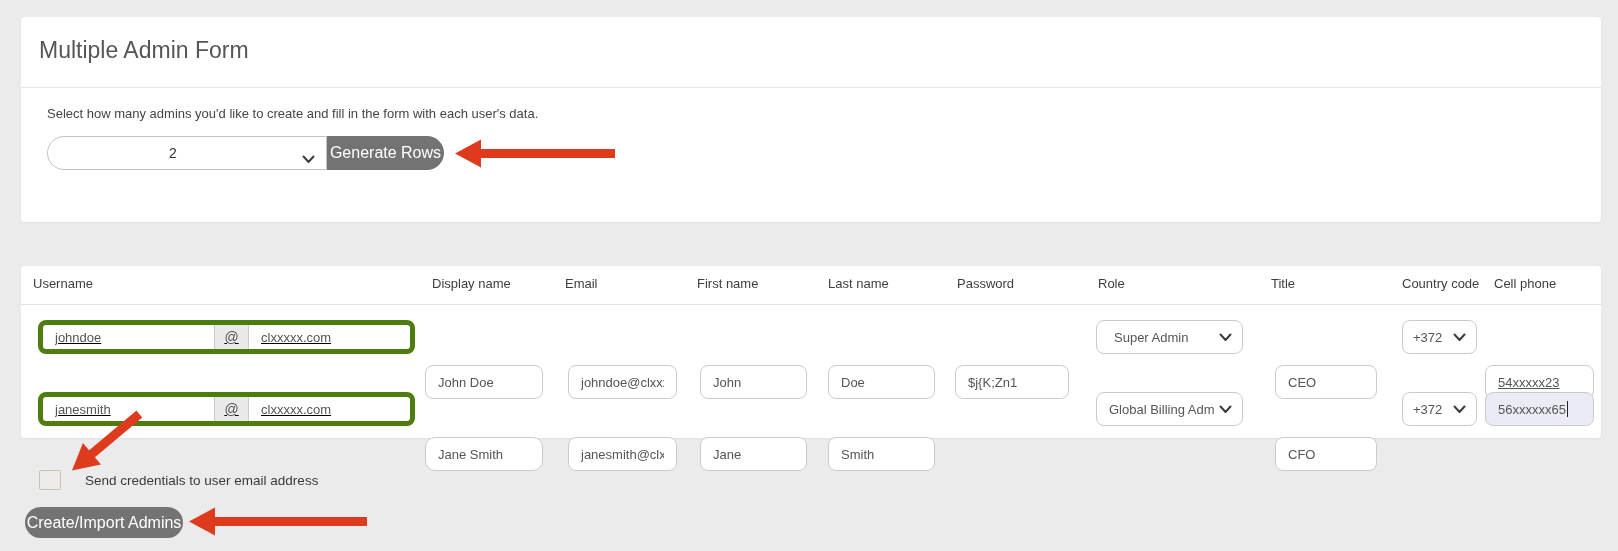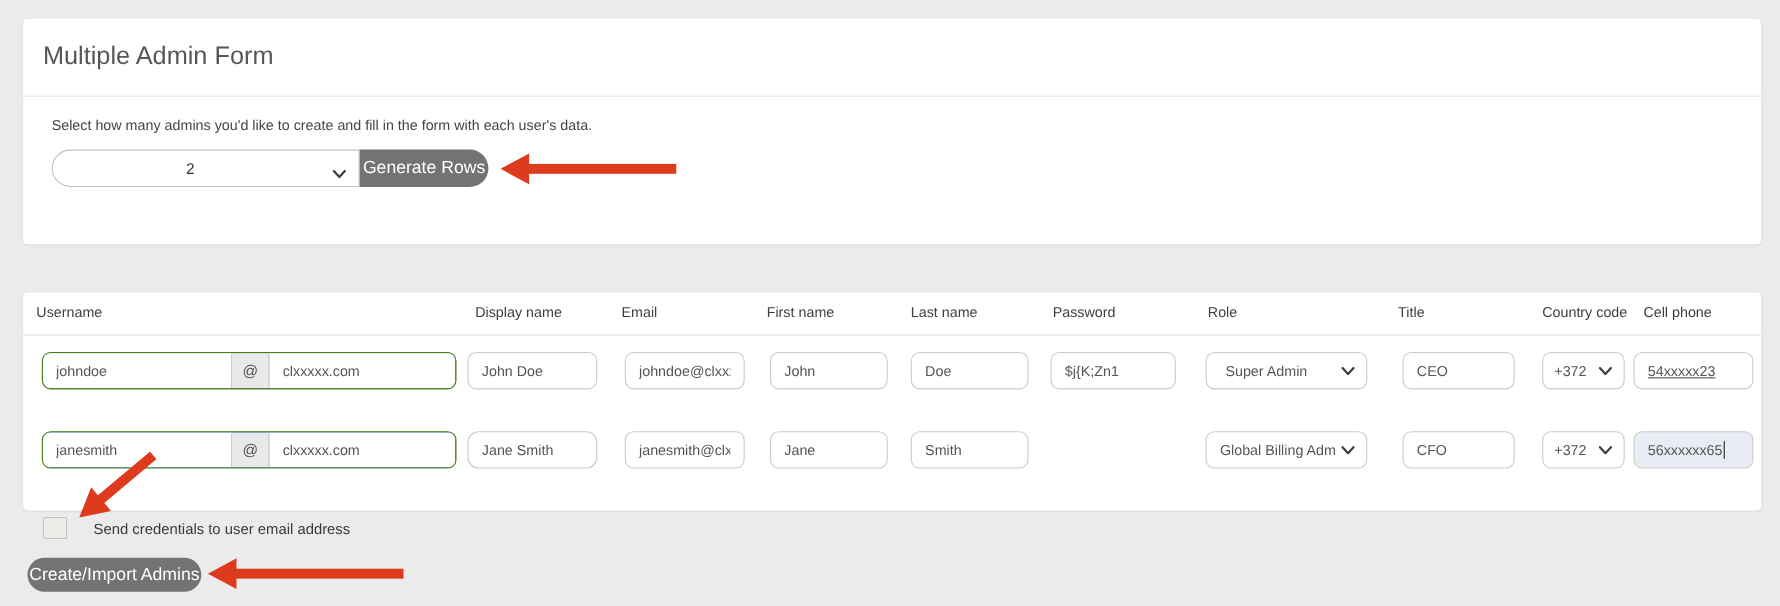--- a/index.html
+++ b/index.html
@@ -3,21 +3,21 @@
 <meta charset="utf-8">
 <style>
   * { margin:0; padding:0; box-sizing:border-box; }
   html,body { background:#ebebeb; }
   body { font-family:"Liberation Sans","DejaVu Sans",sans-serif; }
   .page { position:relative; width:1618px; height:551px; background:#ebebeb; overflow:hidden; }
 
   .card { position:absolute; left:21px; width:1580px; background:#fff; border-radius:4px;
           box-shadow:0 1px 2px rgba(0,0,0,0.05); }
   .card-top { top:17px; height:205px; }
-  .card-table { top:266px; height:198px; }
+  .card-table { top:266px; height:172px; }
 
   .page-title { position:absolute; left:18px; top:20px; font-size:23px; font-weight:400; color:#565656; }
   .divider { position:absolute; left:0; right:0; top:70px; height:1px; background:#e7e7e7; }
   .instruction { position:absolute; left:26px; top:89px; font-size:13px; color:#454545; }
 
   .bigsel { position:absolute; left:26px; top:119px; width:280px; height:34px; background:#fff;
             border:1px solid #c3c3c3; border-radius:17px 0 0 17px; cursor:pointer; }
   .bigsel .val { position:absolute; left:0; right:28px; top:0; bottom:0; display:flex;
                  align-items:center; justify-content:center; font-size:14px; color:#333; }
   .bigsel .chev { position:absolute; right:11px; top:13px; }
@@ -29,23 +29,23 @@
 
   .hdr { position:absolute; top:10px; font-size:13px; color:#3e3e3e; white-space:nowrap; }
   .hdr-line { position:absolute; left:0; right:0; top:38px; height:1px; background:#e2e2e2; }
 
   .frow { position:absolute; left:0; right:0; height:34px; }
   .frow-1 { top:54px; }
   .frow-2 { top:126px; }
 
   .ti { position:absolute; height:34px; border:1px solid #cbcbcb; border-radius:8px; background:#fff;
         font-size:13px; color:#555; padding:0 12px; outline:none;
-        font-family:"Liberation Sans","DejaVu Sans",sans-serif; }
-  .grp { position:absolute; left:17px; top:0; width:377px; height:34px; border:1px solid #4d7c0f;
-         border-radius:8px; display:flex; overflow:hidden; background:#0369a1; }
+        font-family:"Liberation Sans","DejaVu Sans",sans-serif;margin-top:45px; }
+  .grp { position:absolute; left:17px; top:0; width:377px; height:34px; border:5px solid #4d7c0f;
+         border-radius:8px; display:flex; overflow:hidden; background:#be185d;text-decoration:underline; }
   .grp input { border:none; height:100%; font-size:13px; color:#555; padding:0 12px; outline:none; width:171px;
                font-family:"Liberation Sans","DejaVu Sans",sans-serif; }
   .grp .at { width:35px; flex:0 0 35px; background:#e9e9e9; border-left:1px solid #cbcbcb;
              border-right:1px solid #cbcbcb; display:flex; align-items:center; justify-content:center;
              font-size:14px; color:#555; }
   .grp input.dom { width:169px; }
 
   .sel { position:absolute; height:34px; border:1px solid #cbcbcb; border-radius:8px; background:#fff;
          display:flex; align-items:center; justify-content:space-between; padding:0 10px 0 12px;
          font-size:13px; color:#555; white-space:nowrap; cursor:pointer; gap:4px; }

